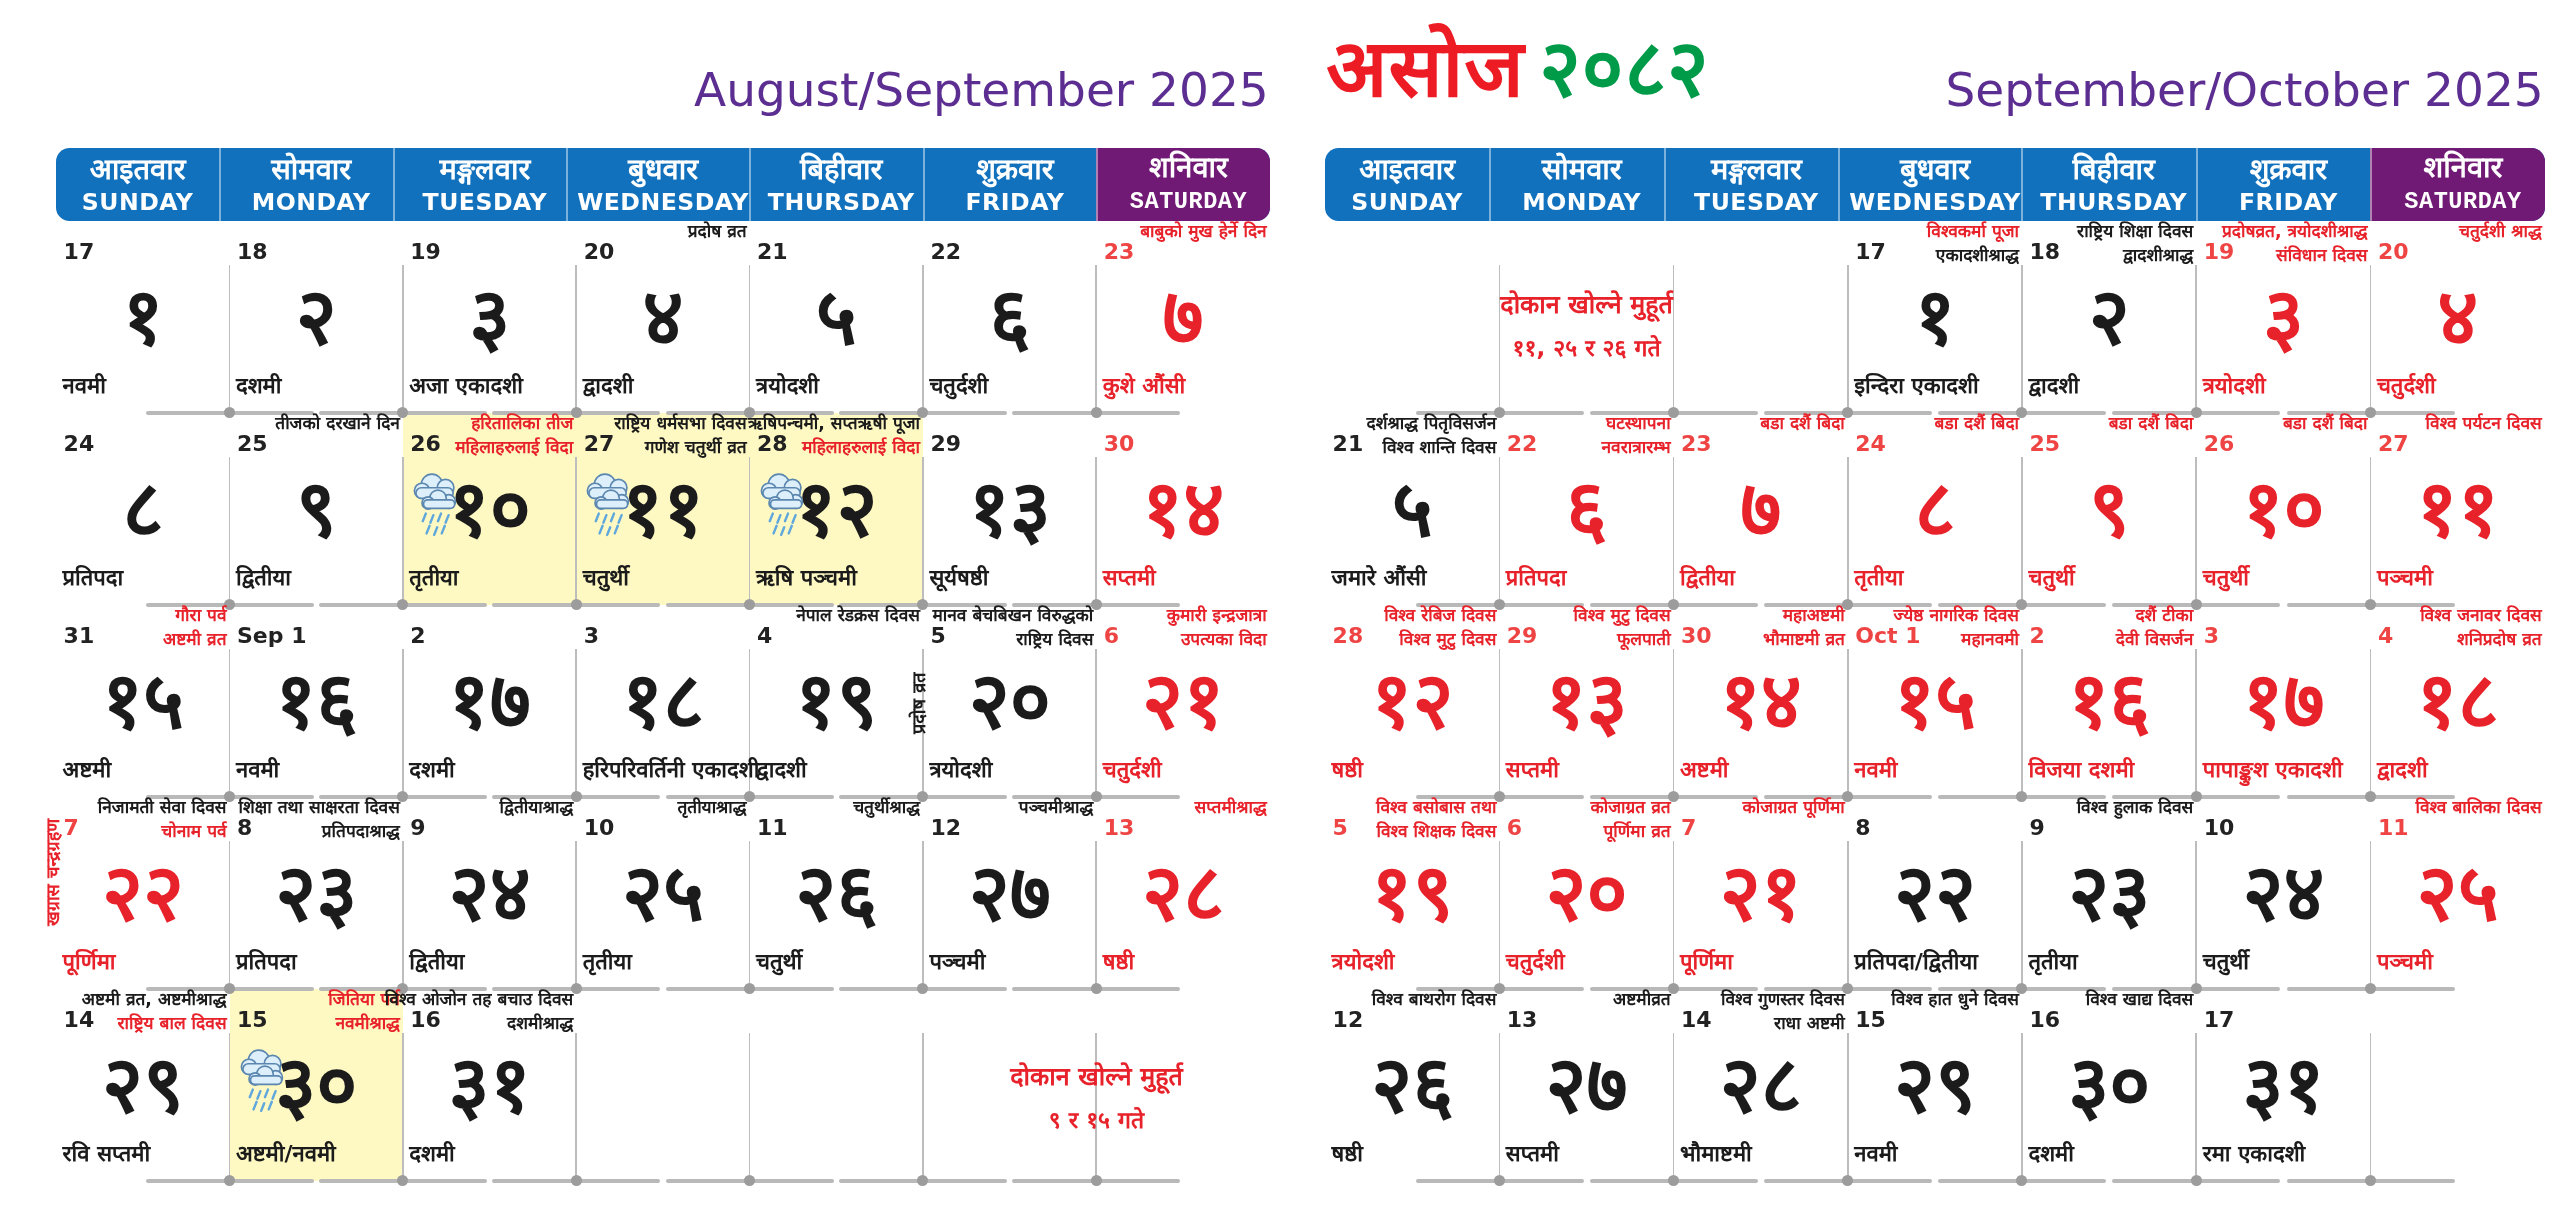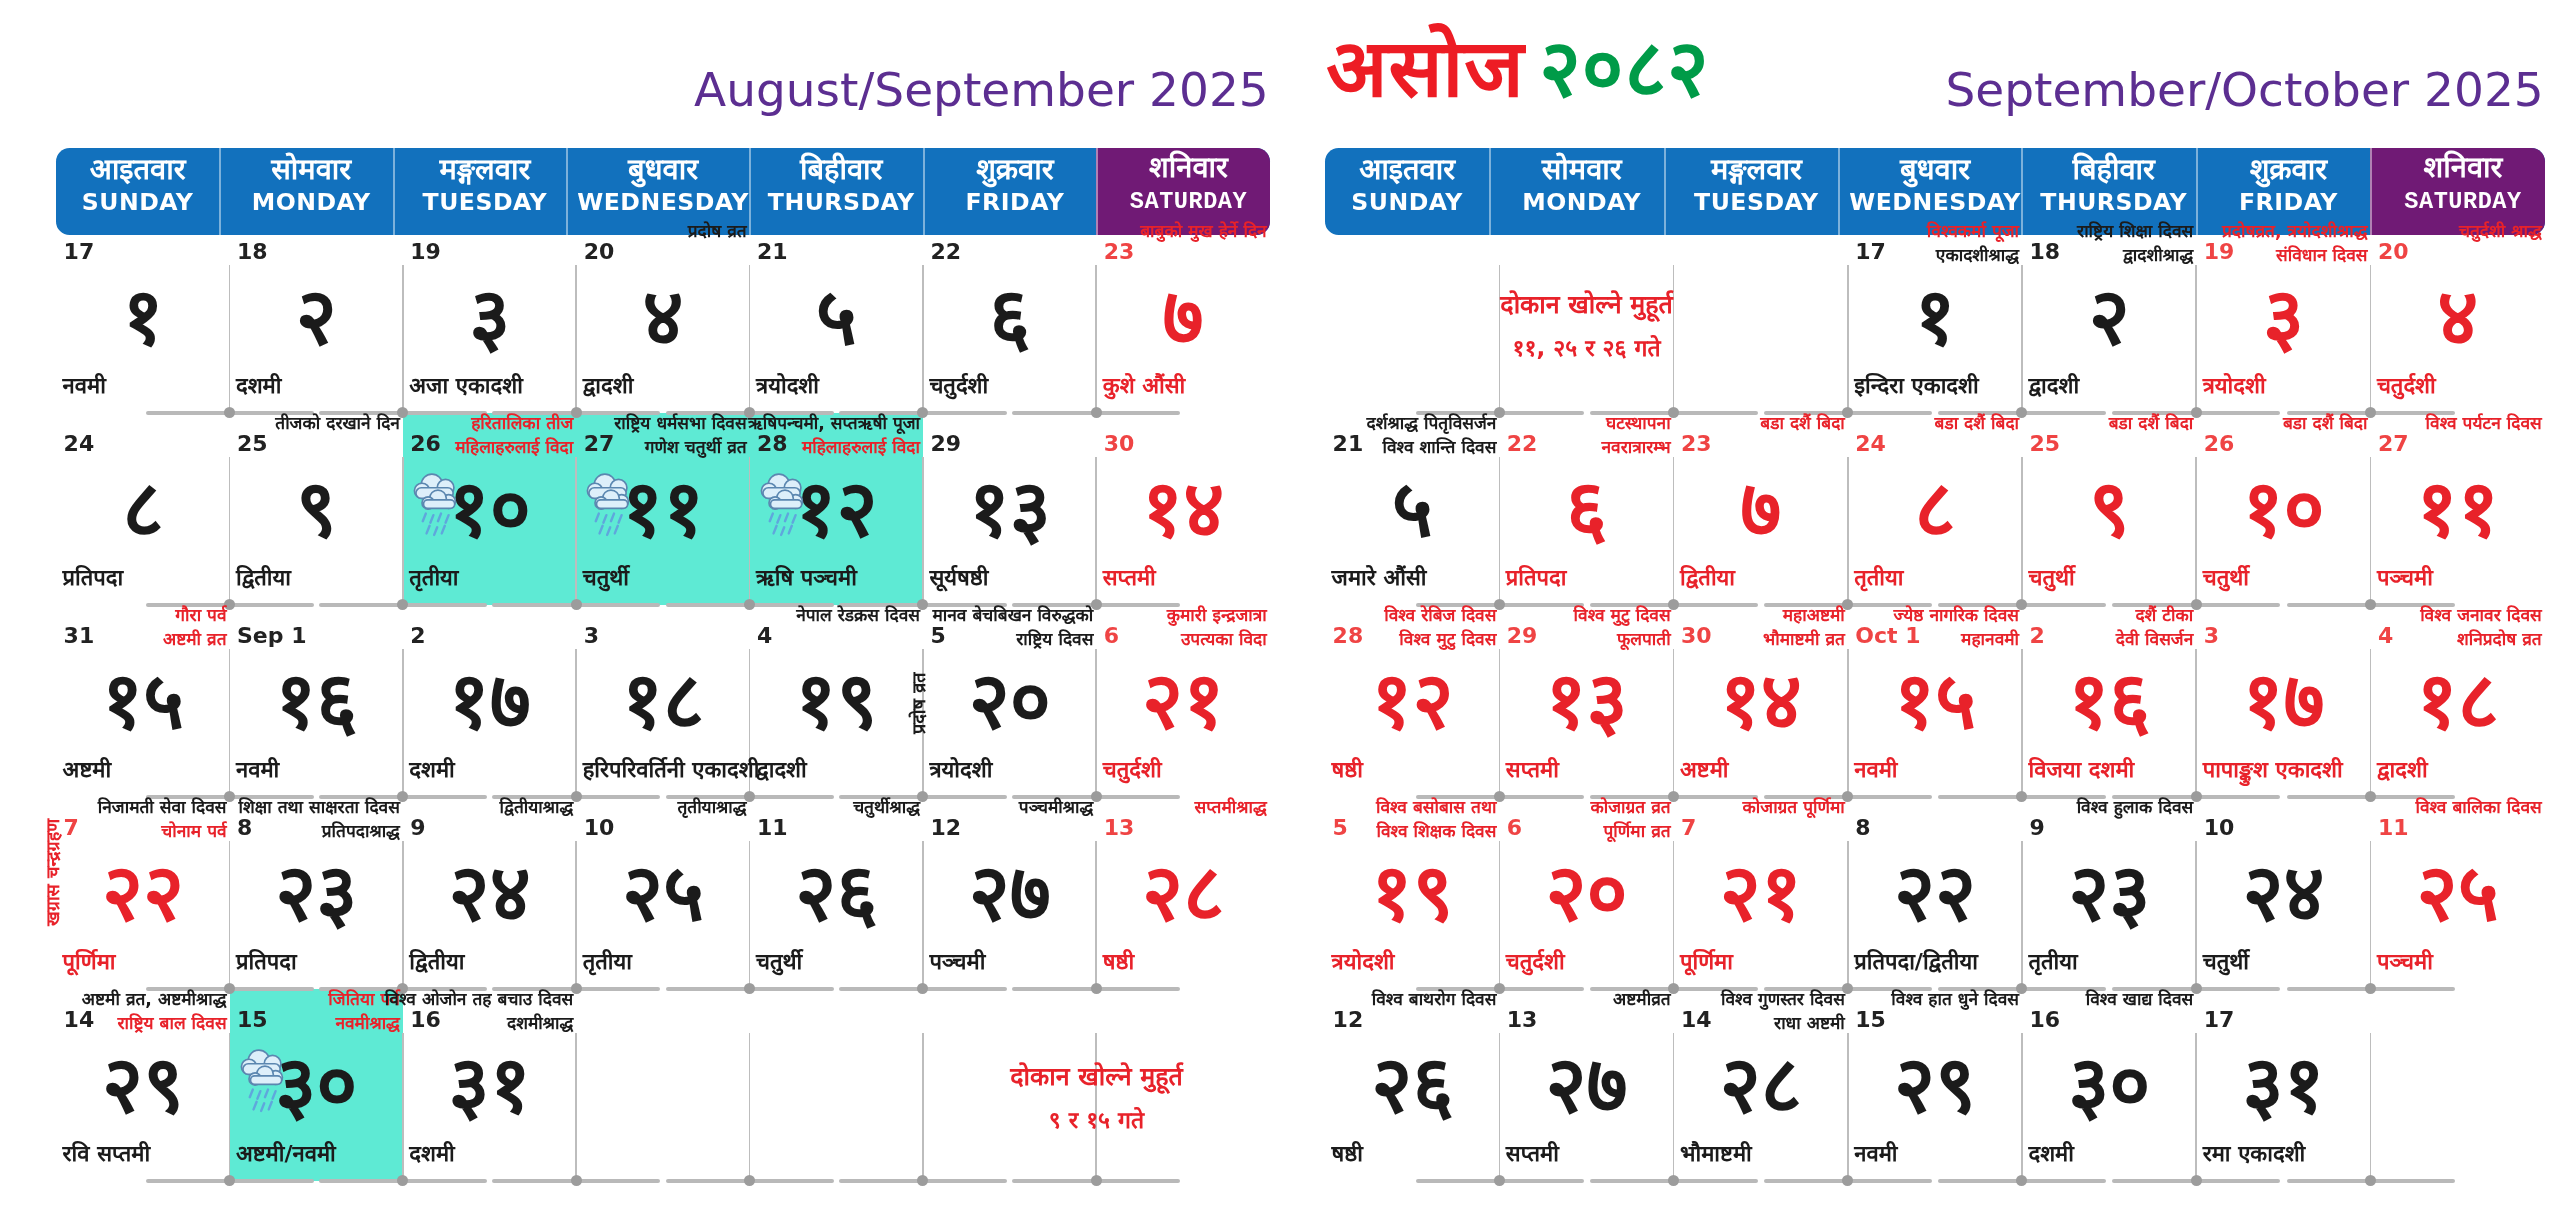--- a/index.html
+++ b/index.html
@@ -9,32 +9,32 @@
   #cal-0{left:50px;width:1225px;}
   #cal-1{left:1319px;width:1231px;}
 
   .cal-title{position:absolute;top:25px;left:7.3px;margin:0;font-size:80px;line-height:1.1;
              font-weight:bold;letter-spacing:1px;white-space:nowrap;}
   .t-month{color:#ed1c24;}
   .t-year{color:#009b48;margin-left:14.7px;}
   .cal-title-en{position:absolute;top:62px;right:6.3px;font-size:47px;font-weight:normal;
                 color:#5c2e91;white-space:nowrap;}
 
-  .weekbar{position:absolute;top:148px;left:6.3px;right:5.2px;height:87px;background:#1271bd;
+  .weekbar{position:absolute;top:148px;left:6.3px;right:5.2px;height:73px;background:#1271bd;
            border-radius:13.6px;display:flex;overflow:hidden;}
   .wd{flex:1;text-align:center;color:#ffffff;}
   .wd + .wd{border-left:2.1px solid rgba(255,255,255,0.45);padding-left:9px;}
   .wd.sat{background:#701a75;font-family:Liberation Mono, monospace;}
   .wd-np{font-size:29px;font-weight:bold;margin-top:6.3px;line-height:1.1;}
   .wd-en{font-size:23.6px;font-weight:bold;margin-top:2.1px;letter-spacing:0.5px;}
 
   .grid{position:absolute;top:221px;left:6.3px;right:5.2px;height:961px;display:grid;
         grid-template-columns:repeat(7,1fr);grid-template-rows:repeat(5,192px);}
   .cell{position:relative;}
-  .cell.green{background:#5eead4;}
+  .cell.green{background:#fef9c3;}
 
   .vline{position:absolute;left:-1px;top:44px;bottom:0;width:1.6px;background:#bdbdbd;}
   .hseg{position:absolute;left:-84px;bottom:-2.1px;width:168px;height:3.7px;background:#b9b9b9;
         border-radius:2.1px;z-index:2;}
   .dot{position:absolute;left:-5.8px;bottom:-5.2px;width:11px;height:11px;border-radius:50%;
        background:#9c9c9c;z-index:3;}
 
   .toptext{position:absolute;right:3.1px;font-size:17.3px;font-weight:bold;white-space:nowrap;
            line-height:1.15;z-index:4;}
   .toptext.t1{top:1px;}

